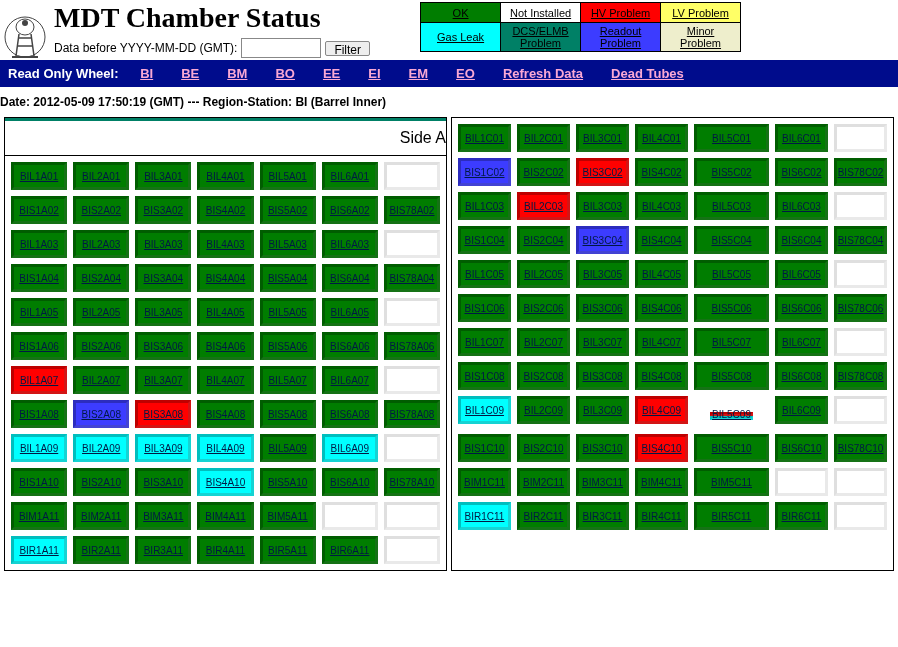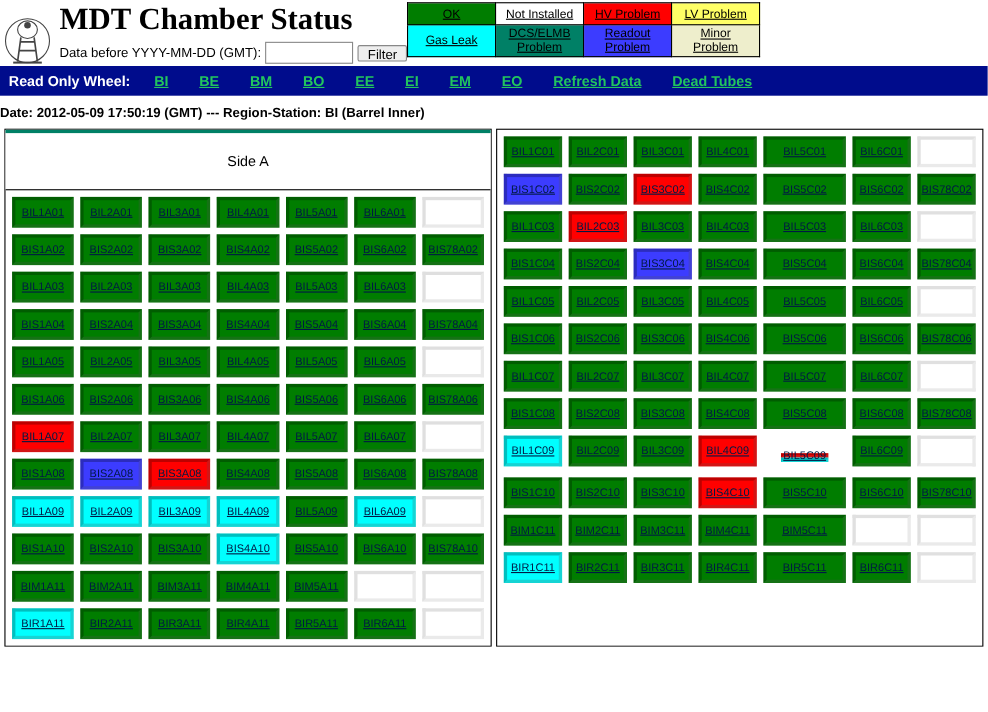--- a/index.html
+++ b/index.html
@@ -5,31 +5,31 @@
   *{box-sizing:border-box}
   body{margin:0;font-family:Arial,Helvetica,sans-serif;font-size:13px;color:#000;background:#fff}
   .hdr-row{display:flex;align-items:flex-start;padding:2px 4px}
   .logo-col{display:flex;align-items:flex-end}
   .logo{width:42px;height:42px;margin-right:8px}
   .title-block{display:flex;flex-direction:column}
   .page-title{font-family:"Times New Roman",serif;font-size:28px;font-weight:bold;margin:0}
   .filter-row{margin-top:4px;font-size:12px;display:flex;align-items:center}
   .filter-row input[type=text]{height:20px;width:80px;margin:0 4px;border:1px solid #888}
   .filter-row button{height:15px;font-size:12px;padding:1px 8px;border:1px solid #888;background:#eee;border-radius:2px;cursor:pointer}
-  .legend{border-collapse:collapse}
+  .legend{margin-left:50px;border-collapse:collapse}
   .legend td{border:1px solid #000;font-size:11px;text-align:center;padding:2px 4px;width:80px;height:20px}
   .legend a{color:#000}
   .navbar{background:#000c8c;color:#fff;padding:6px 8px;font-size:13px}
   .navbar span{margin-right:4px}
-  .navbar a{color:#22c55e;margin:0 14px;text-decoration:underline;font-weight:bold}
+  .navbar a{color:#f9a8d4;margin:0 14px;text-decoration:underline;font-weight:bold}
   .navbar-label{font-weight:bold}
   .dateline{font-size:12px;font-weight:bold;padding:8px 0}
   .boards{display:flex;gap:4px;padding:0 4px}
   .side{border:1px solid #000;flex:1}
-  .side-title{text-align:center;font-size:13px;border-bottom:1px solid #000;background:#fff;padding:18px 0;border-top:3px solid #008066}
+  .side-title{text-align:right;font-size:16px;border-bottom:1px solid #000;background:#fff;padding:8px 0;border-top:3px solid #008066}
   .grid{display:grid;grid-template-columns:repeat(7,1fr);gap:6px;padding:6px}
   .cell{height:28px;display:flex;align-items:center;justify-content:center;font-size:10px;border:3px inset rgba(0,0,0,.25)}
   .cell a{color:#001944;text-decoration:underline;font-size:10px}
   .cell.empty{background:#fff;border:3px inset rgba(0,0,0,.12)}
   .c-green{background:#007d00}
   .c-red{background:#ff0000}
   .c-cyan{background:#00ffff}
   .c-blue{background:#3c3cff}
   .cell.half{position:relative;padding:16px;display:block;border:none}
   .cell.half .top,.cell.half .bot{height:50%;display:flex;align-items:center;justify-content:center;border:2px inset rgba(0,0,0,.25)}

